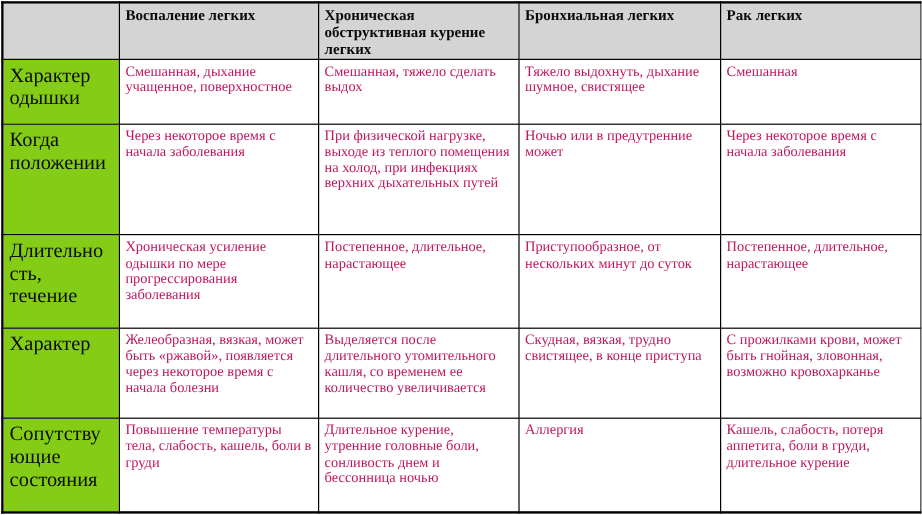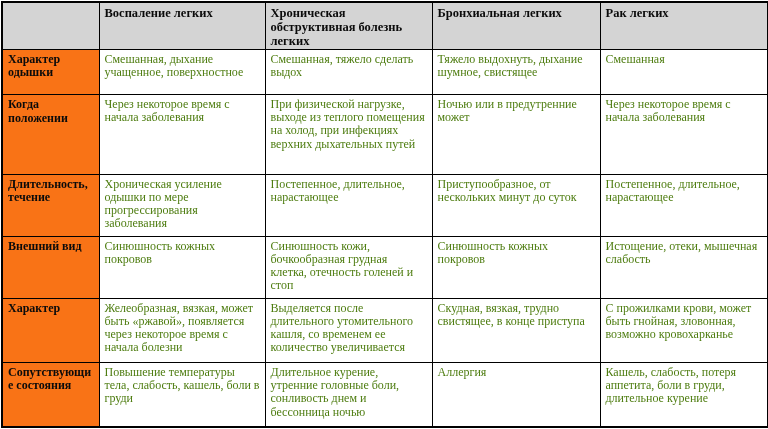--- a/index.html
+++ b/index.html
@@ -33,28 +33,28 @@
     hyphens: auto;
   }
   table.cmp thead th {
     background: #d4d4d4;
     color: #0b0b0b;
     font-weight: bold;
     font-size: 12.5px;
     line-height: 1.12;
   }
   table.cmp tbody th {
-    background: #f97316;
+    background: #84cc16;
     color: #0b0b0b;
-    font-weight: bold;
-    font-size: 12px;
+    font-weight: normal;
+    font-size: 17px;
     line-height: 1.12;
   }
   table.cmp tbody td {
-    color: #4d7c0f;
+    color: #be185d;
     font-weight: normal;
     font-size: 12px;
     line-height: 1.1;
   }
 </style>
 </head>
 <body>
 
 <div class="page">
   <table class="cmp">
@@ -62,21 +62,21 @@
       <col style="width:97px">
       <col style="width:166px">
       <col style="width:167px">
       <col style="width:168px">
       <col style="width:168px">
     </colgroup>
     <thead>
       <tr style="height:44px">
         <th></th>
         <th>Воспаление легких</th>
-        <th>Хроническая обструктивная болезнь легких</th>
+        <th>Хроническая обструктивная курение легких</th>
         <th>Бронхиальная легких</th>
         <th>Рак легких</th>
       </tr>
     </thead>
     <tbody>
       <tr style="height:42px">
         <th>Характер одышки</th>
         <td>Смешанная, дыхание учащенное, поверхностное</td>
         <td>Смешанная, тяжело сделать выдох</td>
         <td>Тяжело выдохнуть, дыхание шумное, свистящее</td>
@@ -89,27 +89,20 @@
         <td>Ночью или в предутренние может</td>
         <td>Через некоторое время с начала заболевания</td>
       </tr>
       <tr style="height:42px">
         <th>Длительность, течение</th>
         <td>Хроническая усиление одышки по мере прогрессирования заболевания</td>
         <td>Постепенное, длительное, нарастающее</td>
         <td>Приступообразное, от нескольких минут до суток</td>
         <td>Постепенное, длительное, нарастающее</td>
       </tr>
-      <tr style="height:41px">
-        <th>Внешний вид</th>
-        <td>Синюшность кожных покровов</td>
-        <td>Синюшность кожи, бочкообразная грудная клетка, отечность голеней и стоп</td>
-        <td>Синюшность кожных покровов</td>
-        <td>Истощение, отеки, мышечная слабость</td>
-      </tr>
       <tr style="height:60px">
         <th>Характер</th>
         <td>Желеобразная, вязкая, может быть «ржавой», появляется через некоторое время с начала болезни</td>
         <td>Выделяется после длительного утомительного кашля, со временем ее количество увеличивается</td>
         <td>Скудная, вязкая, трудно свистящее, в конце приступа</td>
         <td>С прожилками крови, может быть гнойная, зловонная, возможно кровохарканье</td>
       </tr>
       <tr style="height:60px">
         <th>Сопутствующие состояния</th>
         <td>Повышение температуры тела, слабость, кашель, боли в груди</td>

